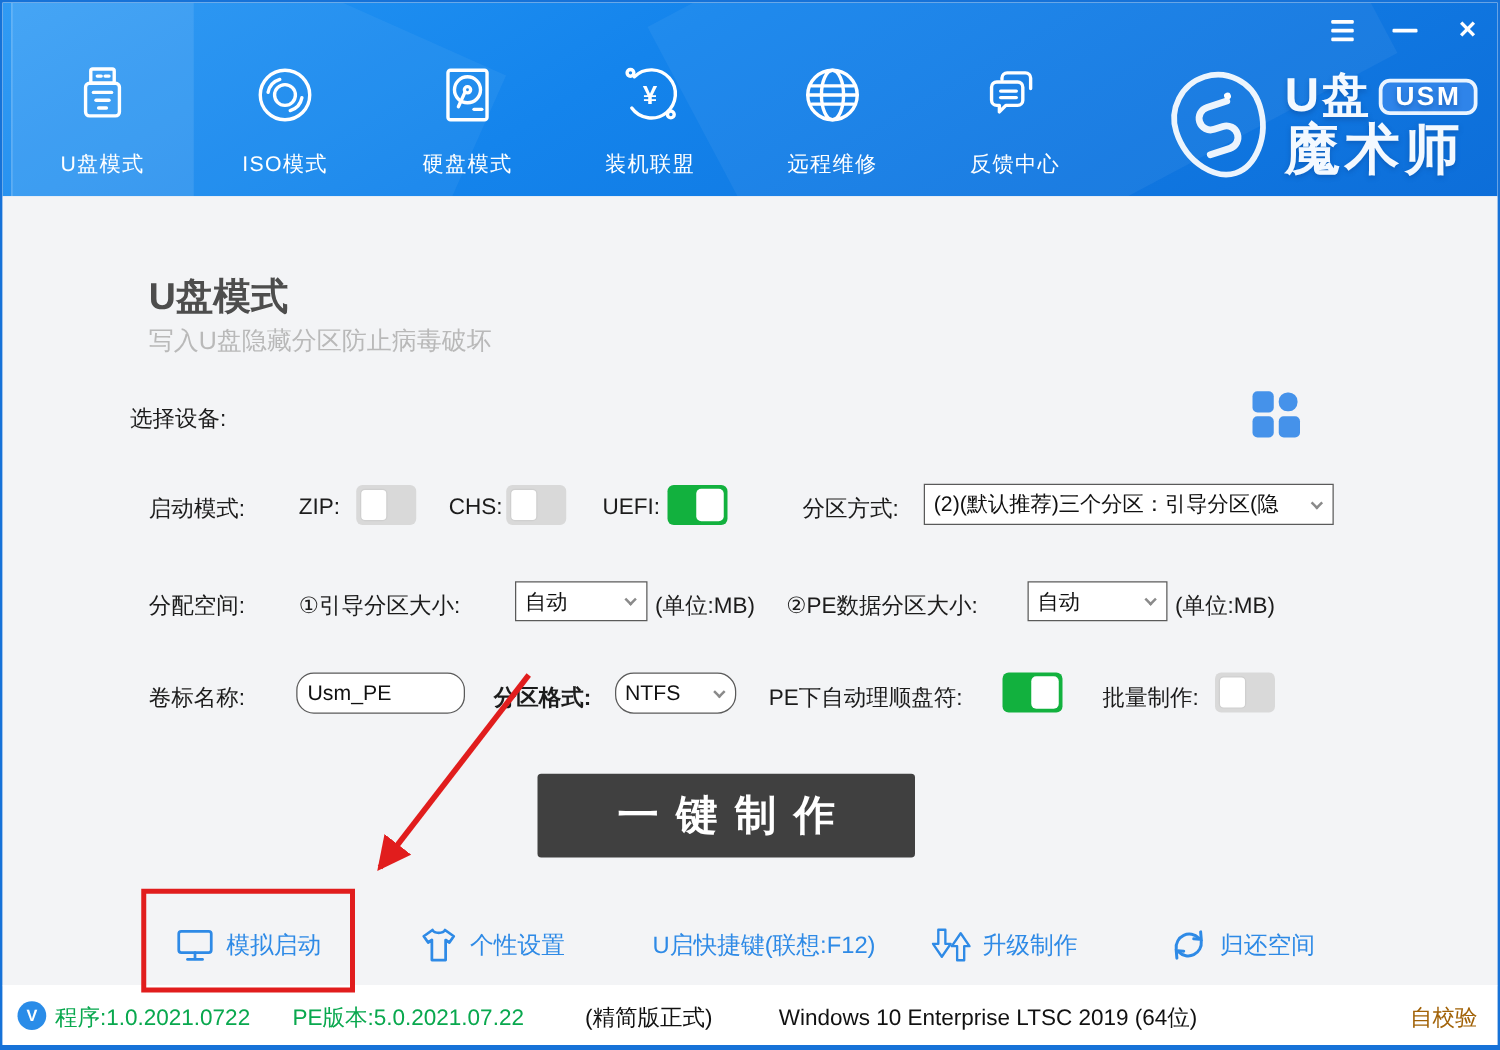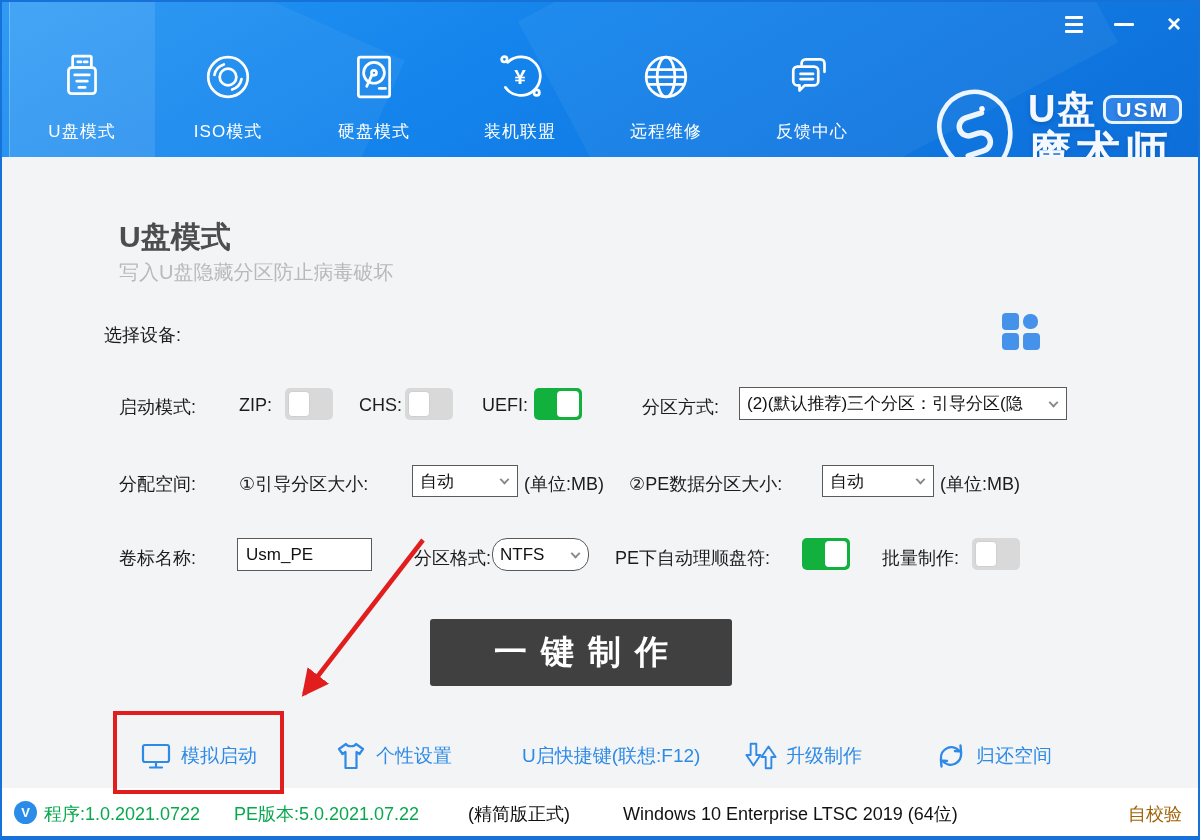--- a/index.html
+++ b/index.html
@@ -20,21 +20,21 @@
   .tab.active { background:rgba(255,255,255,0.10); box-shadow:inset 1px 0 0 rgba(255,255,255,.25); }
   .tab svg { width:50px; height:50px; margin-bottom:14px; }
   .tab .tlabel { font-size:17px; letter-spacing:1px; }
 
   .winctl { position:absolute; top:10px; right:12px; display:flex; align-items:center; gap:26px; }
   .wbtn { color:#fff; cursor:pointer; display:flex; flex-direction:column; justify-content:center; align-items:center; height:24px; width:24px; }
   .menu-bars div { width:18px; height:3px; background:#fff; margin:2px 0; border-radius:1px; }
   .min-bar { width:20px; height:3px; background:#fff; border-radius:1px; }
   .close-x { font-size:24px; font-weight:bold; line-height:22px; }
 
-  .logo { position:absolute; right:16px; top:48px; display:flex; align-items:center;margin-top:32px; }
+  .logo { position:absolute; right:16px; top:48px; display:flex; align-items:center; }
   .logo-shield { width:92px; height:100px; margin-right:6px; }
   .logo-text { color:#f3f9ff; text-shadow:0 2px 4px rgba(10,70,150,.45); line-height:1; }
   .logo-line1 { display:flex; align-items:center; }
   .logo-u { font-size:38px; font-weight:bold; letter-spacing:2px; }
   .logo-badge { margin-left:6px; background:#2f84e9; border:3px solid #eaf4ff; border-radius:9px;
                 color:#fff; font-size:21px; font-weight:bold; padding:1px 10px; letter-spacing:2px; }
   .logo-line2 { font-size:44px; font-weight:bold; letter-spacing:4px; margin-top:2px; }
 
   
   .main { position:absolute; left:0; top:155px; width:1196px; height:631px; background:#f3f4f6; }
@@ -242,24 +242,24 @@
     </div>
     <div class="flabel" style="left:522px; top:315px;">(单位:MB)</div>
     <div class="flabel" style="left:627px; top:315px;">②PE数据分区大小:</div>
     <div class="dd" style="left:820px; top:308px; width:112px; height:32px;">
       <span class="ddval">自动</span>
       <span class="chev lite"></span>
     </div>
     <div class="flabel" style="left:938px; top:315px;">(单位:MB)</div>
 
     <div class="flabel" style="left:117px; top:389px;">卷标名称:</div>
-    <div class="tinput" style="left:235px; top:381px; width:135px; height:33px;">
+    <div class="tinput" style="left:235px; top:381px; width:135px; height:33px;border-radius:14px;">
       <span>Usm_PE</span>
     </div>
-    <div class="flabel" style="left:412px; top:389px;">分区格式:</div>
+    <div class="flabel" style="left:393px; top:389px;font-weight:bold;">分区格式:</div>
     <div class="dd" style="left:490px; top:381px; width:97px; height:33px;border-radius:15px;">
       <span class="ddval">NTFS</span>
       <span class="chev lite"></span>
     </div>
     <div class="flabel" style="left:613px; top:389px;">PE下自动理顺盘符:</div>
     <div class="toggle on" style="left:800px; top:381px;">
         <div class="knob"></div>
       </div>
     <div class="flabel" style="left:880px; top:389px;">批量制作:</div>
     <div class="toggle off" style="left:970px; top:381px;">

